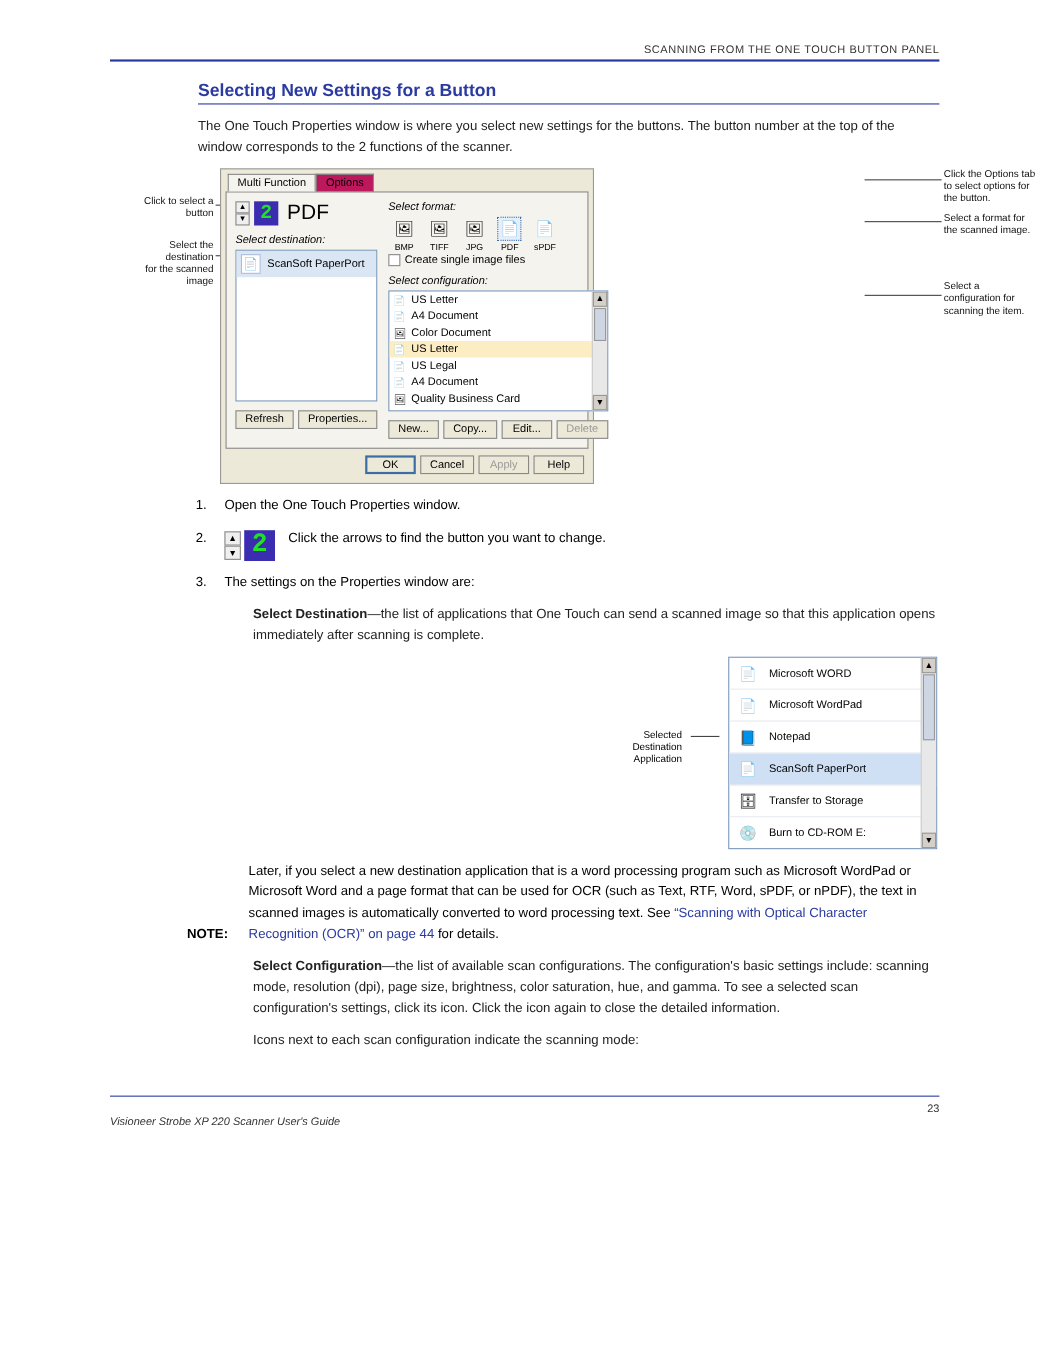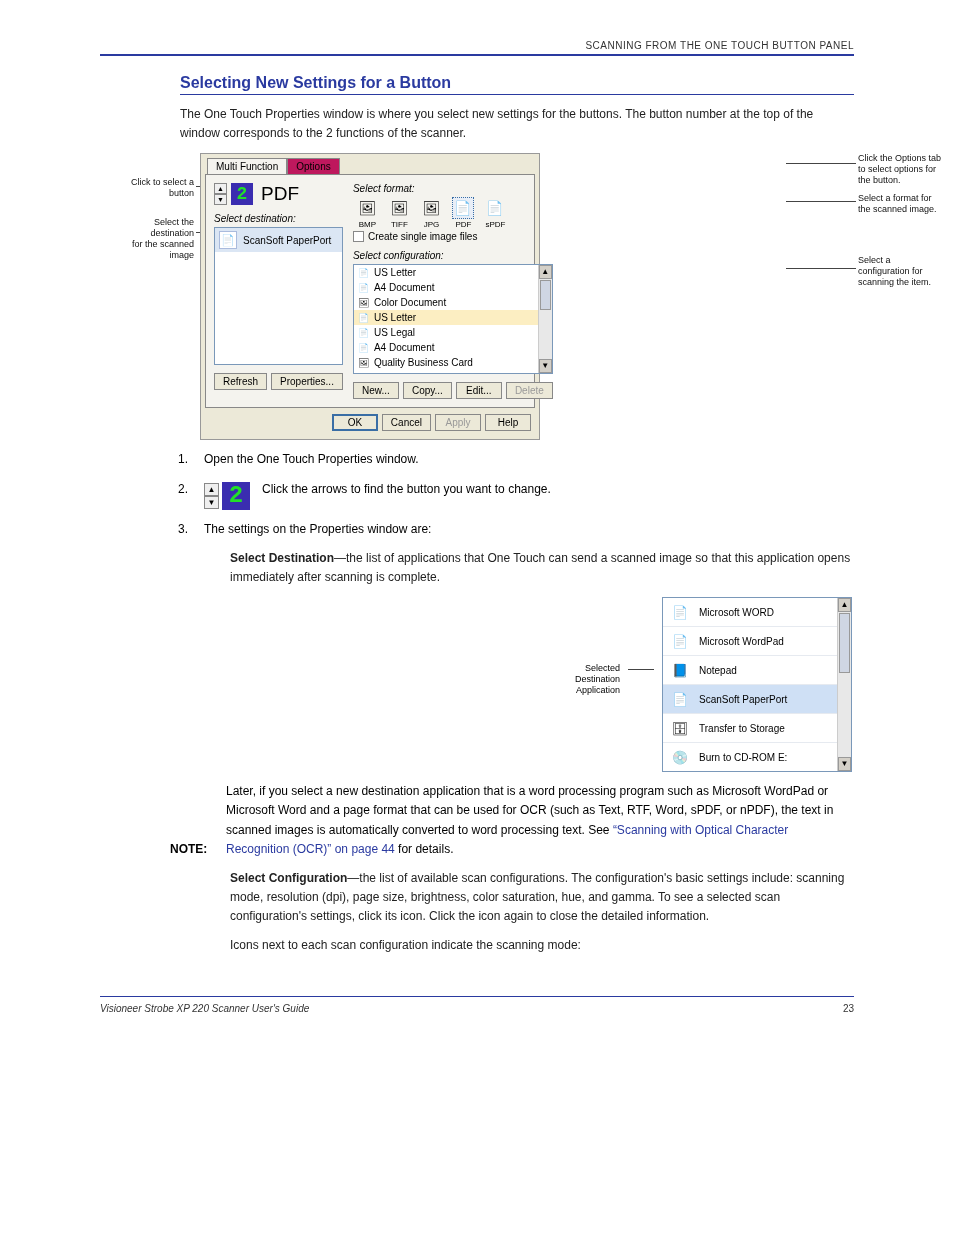--- a/index.html
+++ b/index.html
@@ -71,21 +71,21 @@
   .footer {
     position: relative;
     margin-top: 40px;
     border-top: 1px solid #2a3aa0;
     padding-top: 6px;
     font-size: 10px;
     display: flex;
     justify-content: space-between;
     color: #333;
   }
-  .footer-left { font-style: italic; }
+  .footer-left { font-style: italic; margin-top: 12px; }
 
   
   .dialog-wrap {
     position: relative;
     margin: 6px 0 6px 100px;
     display: flex;
   }
   .dialog {
     width: 340px;
     background: #ece9d8;

